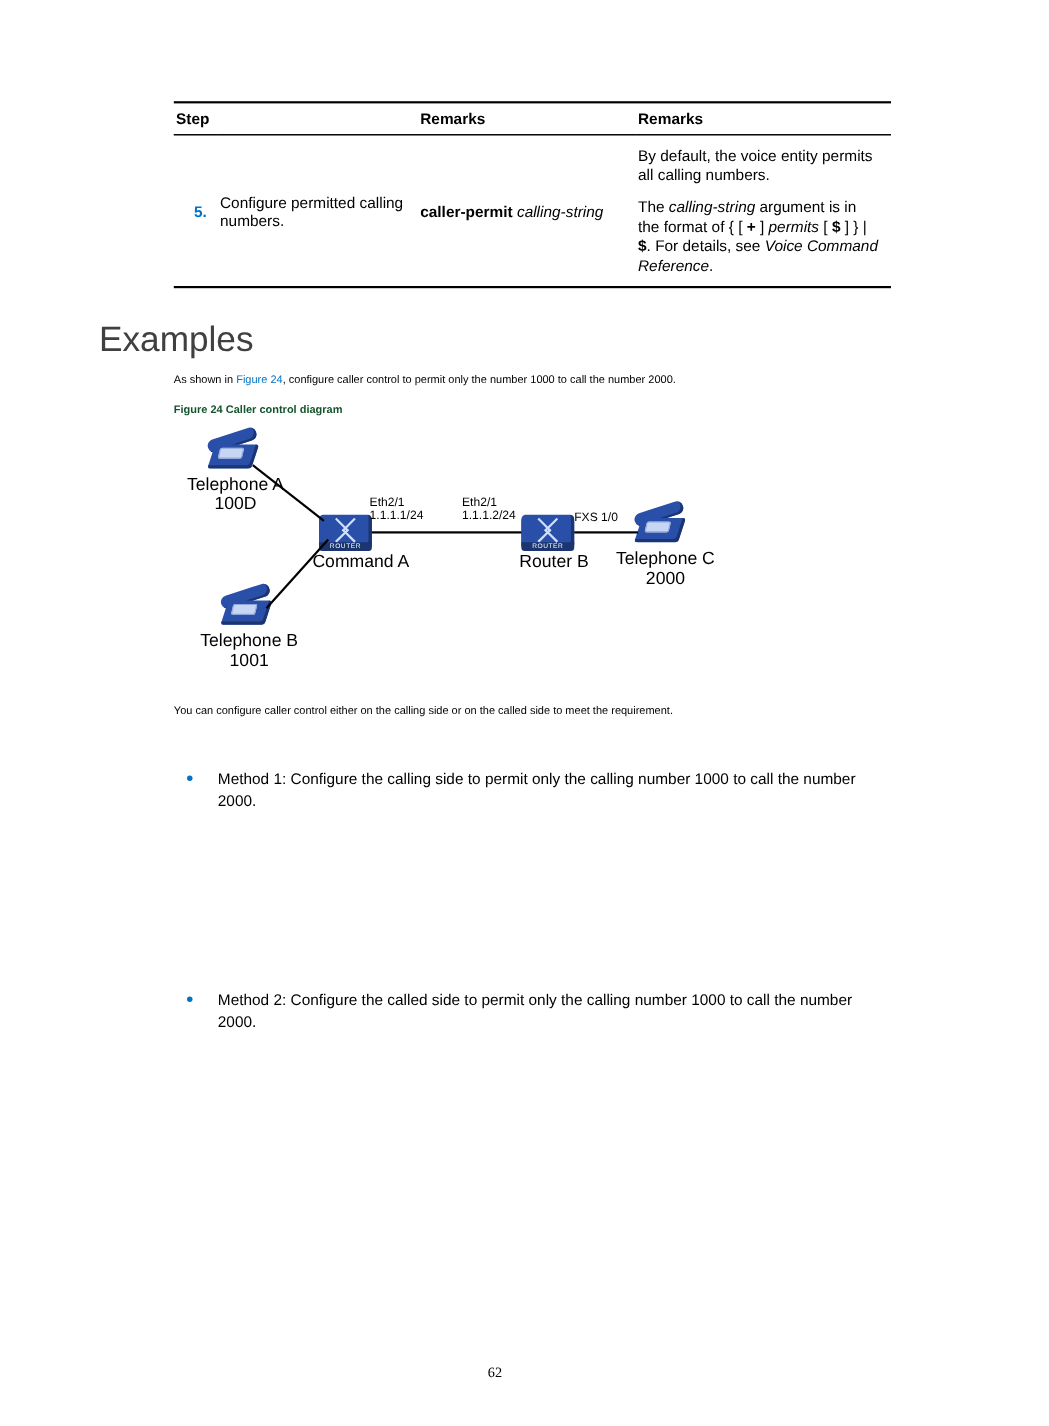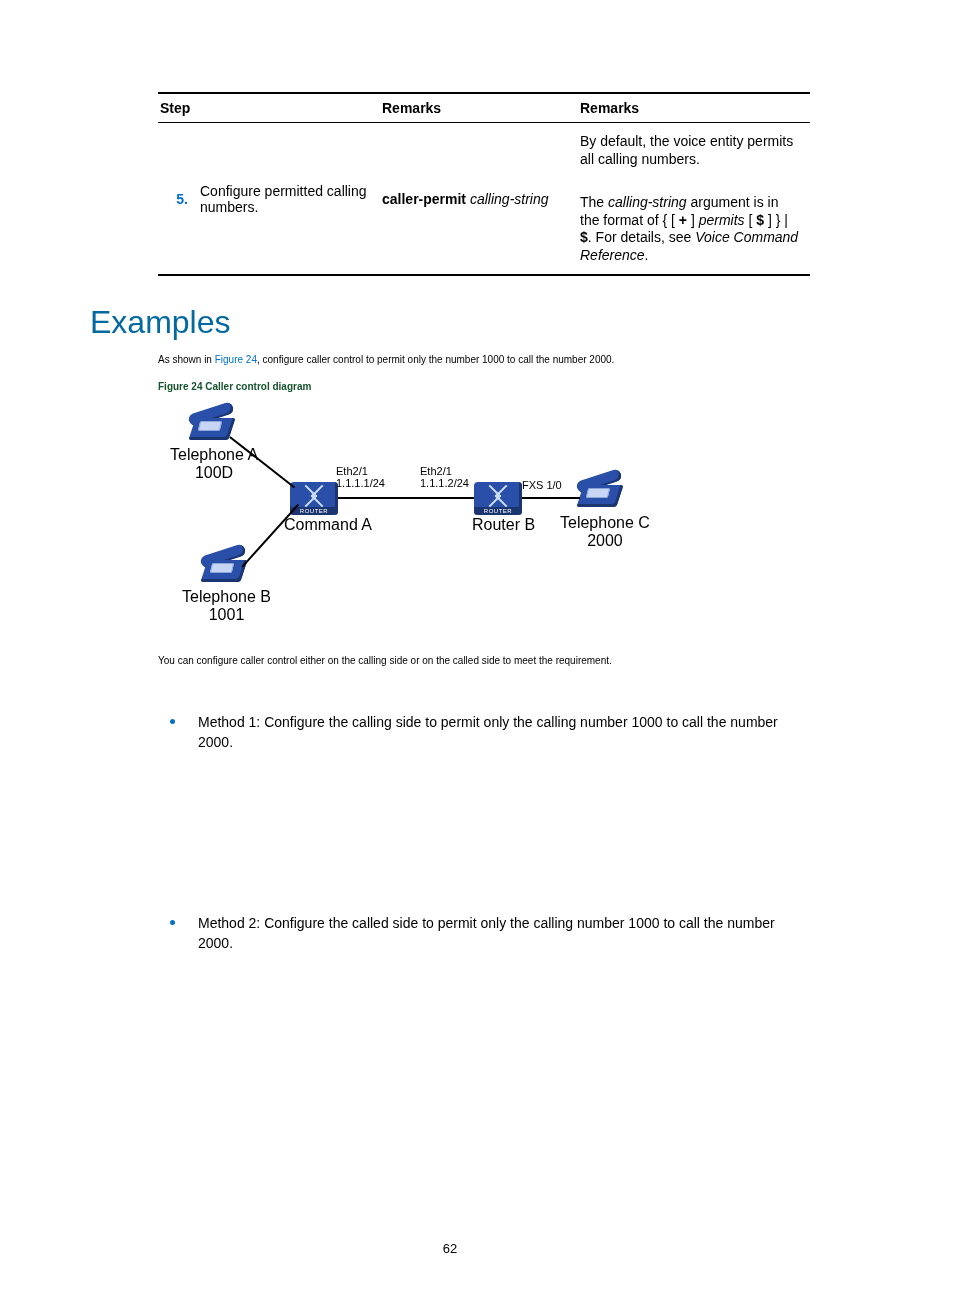--- a/index.html
+++ b/index.html
@@ -39,27 +39,27 @@
   .step-num {
     color: #0073c8;
     font-weight: bold;
     width: 28px;
     text-align: right;
     padding-right: 8px;
   }
   .cmd-bold { font-weight: bold; }
   .cmd-it { font-style: italic; }
   .remarks-cell { width: 220px; }
-  .remarks-block { margin-bottom: 26px; line-height: 1.25; }
+  .remarks-block { margin-bottom: 12px; line-height: 1.25; }
   .remarks-block:last-child { margin-bottom: 0; }
 
   h2.section {
     font-family: Arial, Helvetica, sans-serif;
     font-weight: normal;
-    color: #0369a1;
+    color: #404040;
     font-size: 32px;
     margin: 28px 0 12px 0;
   }
 
   .body-txt {
     margin-left: 68px;
     font-size: 10px;
     line-height: 1.4;
   }
   .link { color: #0073c8; }
@@ -187,20 +187,21 @@
     background: #0073c8;
     border-radius: 50%;
   }
   ul.methods li.gap { margin-top: 160px; }
 
   .page-num {
     position:absolute;
     bottom:40px; left:0; right:0;
     text-align:center;
     font-size:13px;
+    font-family:Liberation Serif, serif;
   }
 </style>
 </head>
 <body>
 
 <div class="page">
 
   <div class="table-wrap">
     <table class="tbl">
       <thead>

